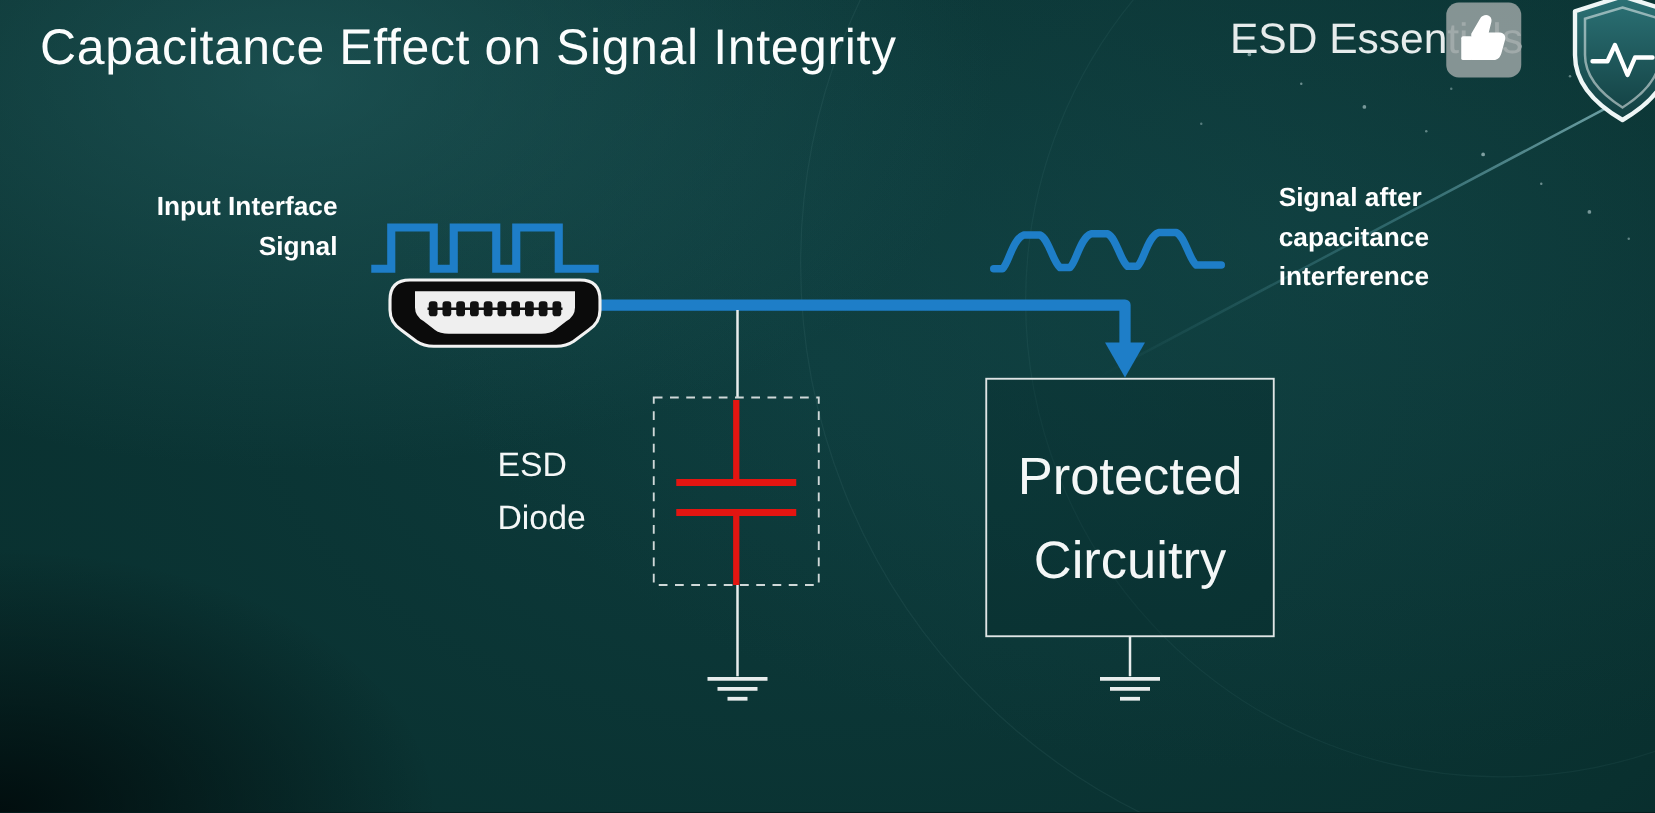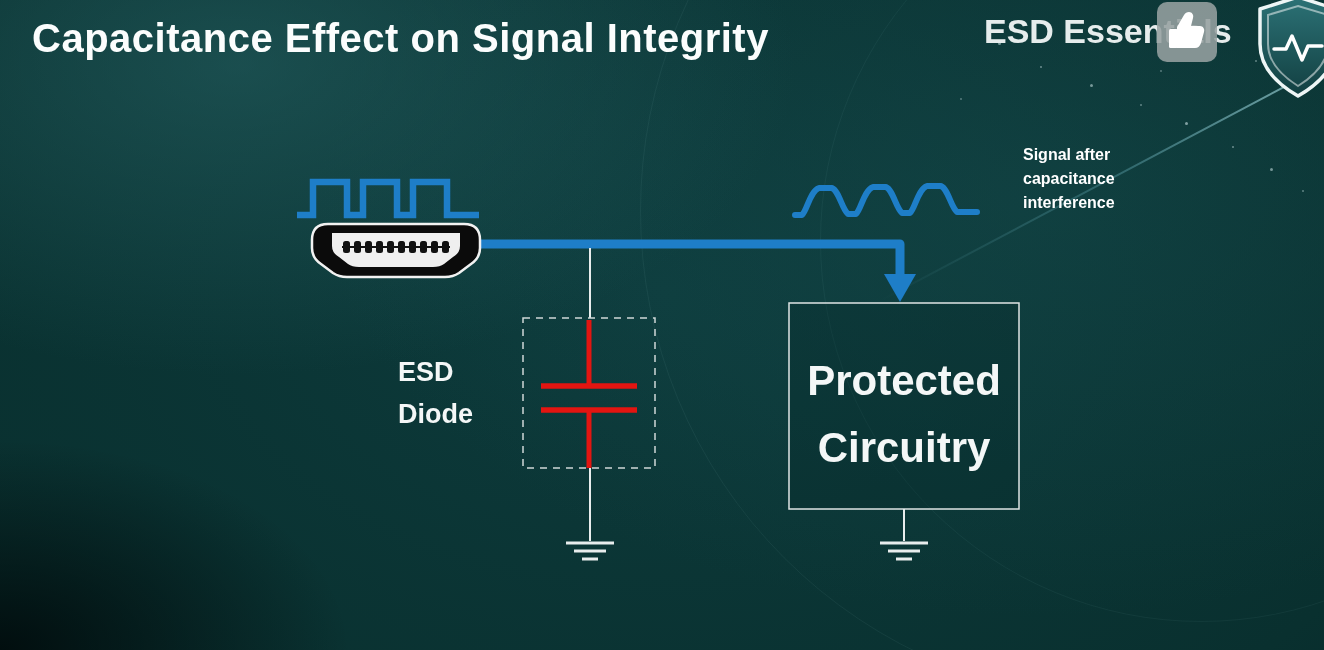--- a/index.html
+++ b/index.html
@@ -16,25 +16,25 @@
   }
   .decor-arc{position:absolute;border-radius:50%;border:1px solid rgba(180,230,235,.06);pointer-events:none;}
   .arc1{left:640px;top:-280px;width:980px;height:980px;}
   .arc2{left:820px;top:-140px;width:760px;height:760px;border-color:rgba(180,230,235,.05);}
   .streak{
     position:absolute;left:850px;top:181px;width:509px;height:2px;
     transform:rotate(-27.9deg);border-radius:2px;opacity:.65;
     background:linear-gradient(90deg, rgba(130,210,225,0) 0%, rgba(130,210,225,.45) 55%, rgba(190,245,252,.95) 100%);
   }
   .particle{position:absolute;border-radius:50%;background:#dff4f6;}
-  .lbl{position:absolute;color:#fff;white-space:pre-line;font-weight:bold;}
+  .lbl{position:absolute;color:#fff;white-space:pre-line;}
   .page-title{left:32px;top:16px;font-size:40px;color:#fbfdfd;letter-spacing:.5px;}
   .brand{left:984px;top:12px;font-size:34px;color:#e6ecec;}
   .input-label{left:58px;top:150px;width:212px;text-align:right;font-size:21px;font-weight:bold;line-height:1.5;}
-  .output-label{left:1023px;top:143px;width:210px;text-align:left;font-size:16px;font-weight:bold;line-height:1.5;}
+  .output-label{left:1023px;top:143px;width:210px;text-align:left;font-size:21px;font-weight:bold;line-height:1.5;}
   .esd-label{left:398px;top:352px;width:116px;text-align:left;font-size:27px;line-height:1.55;color:#f4f7f7;}
   .protected-label{left:789px;top:347px;width:230px;text-align:center;font-size:42px;line-height:1.6;color:#f4f7f7;}
   .diagram-svg{position:absolute;left:0;top:0;}
   .blue-stroke{stroke:var(--signal-blue,#1e7ec8);}
   .blue-fill{fill:var(--signal-blue,#1e7ec8);}
   .red-stroke{stroke:var(--capacitor-red,#e31511);}
   .white-stroke{stroke:var(--line-white,#e8eded);}
   .thumb-box{
     position:absolute;left:1157px;top:2px;width:60px;height:60px;
     background:rgba(150,161,161,.88);border-radius:10px;
@@ -111,20 +111,22 @@
     <line x1="904" y1="509" x2="904" y2="541" class="white-stroke" stroke-width="2"></line>
     <g transform="translate(904,543)" class="white-stroke" stroke-width="3">
       <line x1="-24" y1="0" x2="24" y2="0"></line>
       <line x1="-16" y1="8" x2="16" y2="8"></line>
       <line x1="-8" y1="16" x2="8" y2="16"></line>
     </g>
   </svg>
 
   <div class="lbl page-title">Capacitance Effect on Signal Integrity</div>
   <div class="lbl brand">ESD Essentials</div>
+  <div class="lbl input-label">Input Interface
+Signal</div>
   <div class="lbl output-label">Signal after
 capacitance
 interference</div>
   <div class="lbl esd-label">ESD
 Diode</div>
   <div class="lbl protected-label">Protected
 Circuitry</div>
 
   <div class="thumb-box">
     <svg width="60" height="60" viewBox="0 0 60 60">

